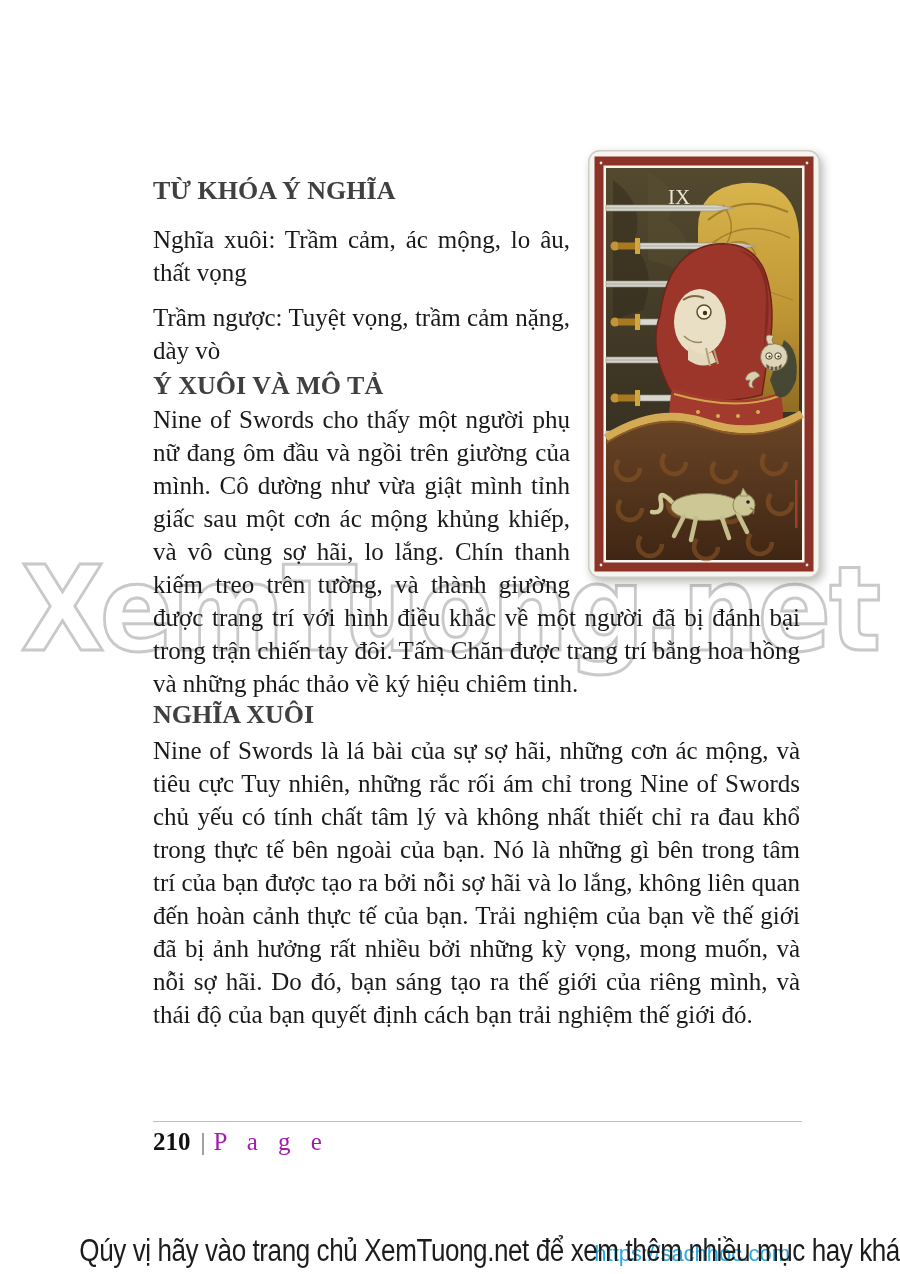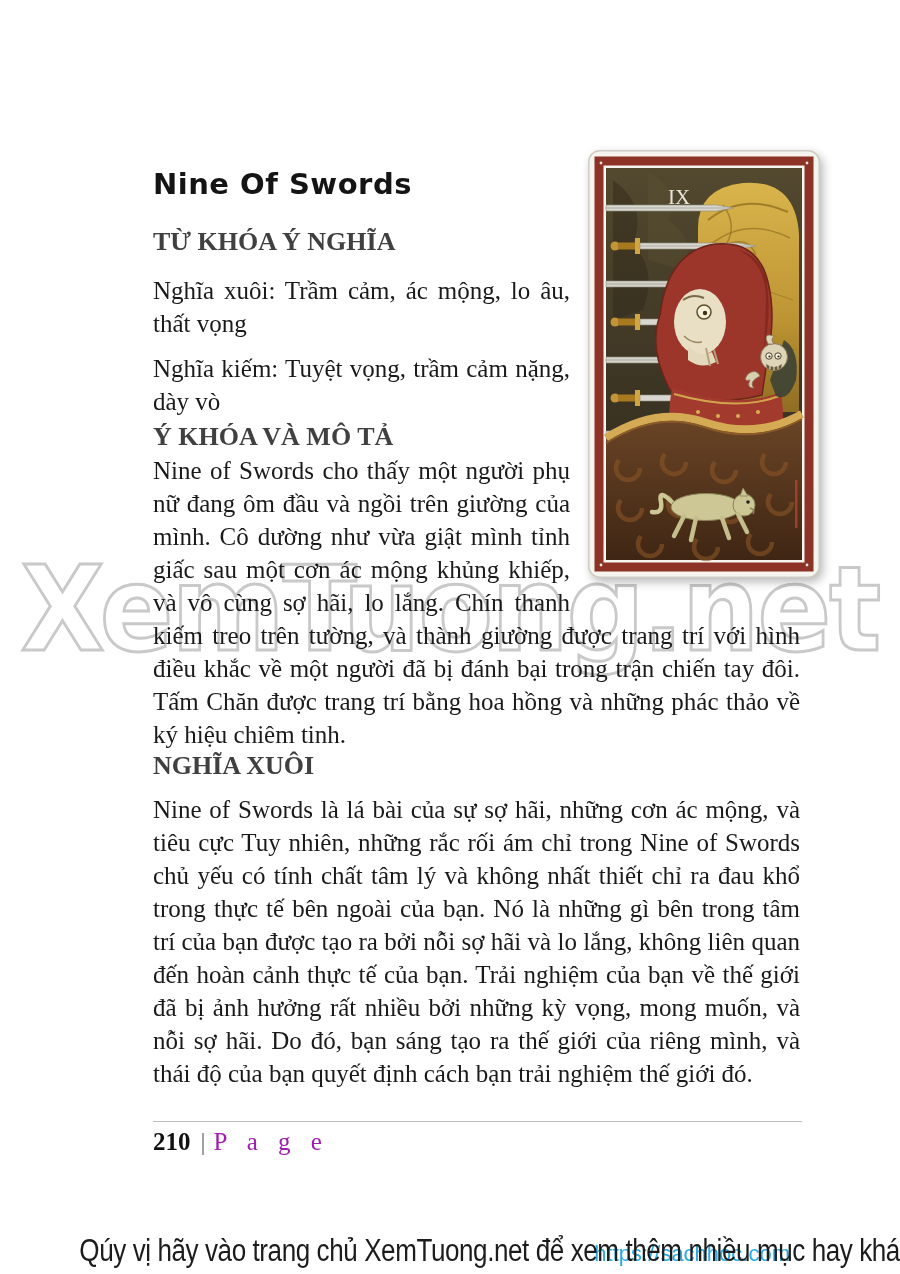--- a/index.html
+++ b/index.html
@@ -65,21 +65,21 @@
   .h-up  { }
   p.body {
     font-size:25px;
     line-height:33px;
     text-align:justify;
     color:#1a1a1a;
   }
   .p-kw1 { margin-top:17px; }
   .p-kw2 { margin-top:12px; }
   .p-mn  { margin-top:2px; }
-  .p-up  { margin-top:12px; }
+  .p-up  { margin-top:4px; }
 
   
   .pn-rule {
     position:absolute; left:153px; top:1121px;
     width:649px; height:1px; background:#bdbdbd; z-index:2;
   }
   .page-number {
     position:absolute; left:153px; top:1128px; z-index:2;
     font-size:25px; font-family:"Liberation Serif", serif;
   }
@@ -268,29 +268,28 @@
               <line x1="134" y1="368" x2="141" y2="388"></line>
               <line x1="150" y1="364" x2="159" y2="382"></line>
             </g>
           </g>
 
           <rect x="207" y="330" width="2.5" height="48" fill="#b0452e" opacity="0.8"></rect>
         </g>
       </svg>
     </div>
 
-    <h1 class="doc-title">Nine Of Swords</h1>
 
     <h2 class="h-kw">TỪ KHÓA Ý NGHĨA</h2>
 
     <p class="body p-kw1">Nghĩa xuôi: Trầm cảm, ác mộng, lo âu, thất vọng</p>
 
-    <p class="body p-kw2">Nghĩa kiếm: Tuyệt vọng, trầm cảm nặng, dày vò</p>
-
-    <h2 class="h-mn">Ý KHÓA VÀ MÔ TẢ</h2>
+    <p class="body p-kw2">Trầm ngược: Tuyệt vọng, trầm cảm nặng, dày vò</p>
+
+    <h2 class="h-mn">Ý XUÔI VÀ MÔ TẢ</h2>
 
     <p class="body p-mn">Nine of Swords cho thấy một người phụ nữ đang ôm đầu và ngồi trên giường của mình. Cô dường như vừa giật mình tỉnh giấc sau một cơn ác mộng khủng khiếp, và vô cùng sợ hãi, lo lắng. Chín thanh kiếm treo trên tường, và thành giường được trang trí với hình điều khắc về một người đã bị đánh bại trong trận chiến tay đôi. Tấm Chăn được trang trí bằng hoa hồng và những phác thảo về ký hiệu chiêm tinh.</p>
 
     <h2 class="h-up">NGHĨA XUÔI</h2>
 
     <p class="body p-up">Nine of Swords là lá bài của sự sợ hãi, những cơn ác mộng, và tiêu cực Tuy nhiên, những rắc rối ám chỉ trong Nine of Swords chủ yếu có tính chất tâm lý và không nhất thiết chỉ ra đau khổ trong thực tế bên ngoài của bạn. Nó là những gì bên trong tâm trí của bạn được tạo ra bởi nỗi sợ hãi và lo lắng, không liên quan đến hoàn cảnh thực tế của bạn. Trải nghiệm của bạn về thế giới đã bị ảnh hưởng rất nhiều bởi những kỳ vọng, mong muốn, và nỗi sợ hãi. Do đó, bạn sáng tạo ra thế giới của riêng mình, và thái độ của bạn quyết định cách bạn trải nghiệm thế giới đó.</p>
 
   </div>
 
   <div class="pn-rule"></div>

